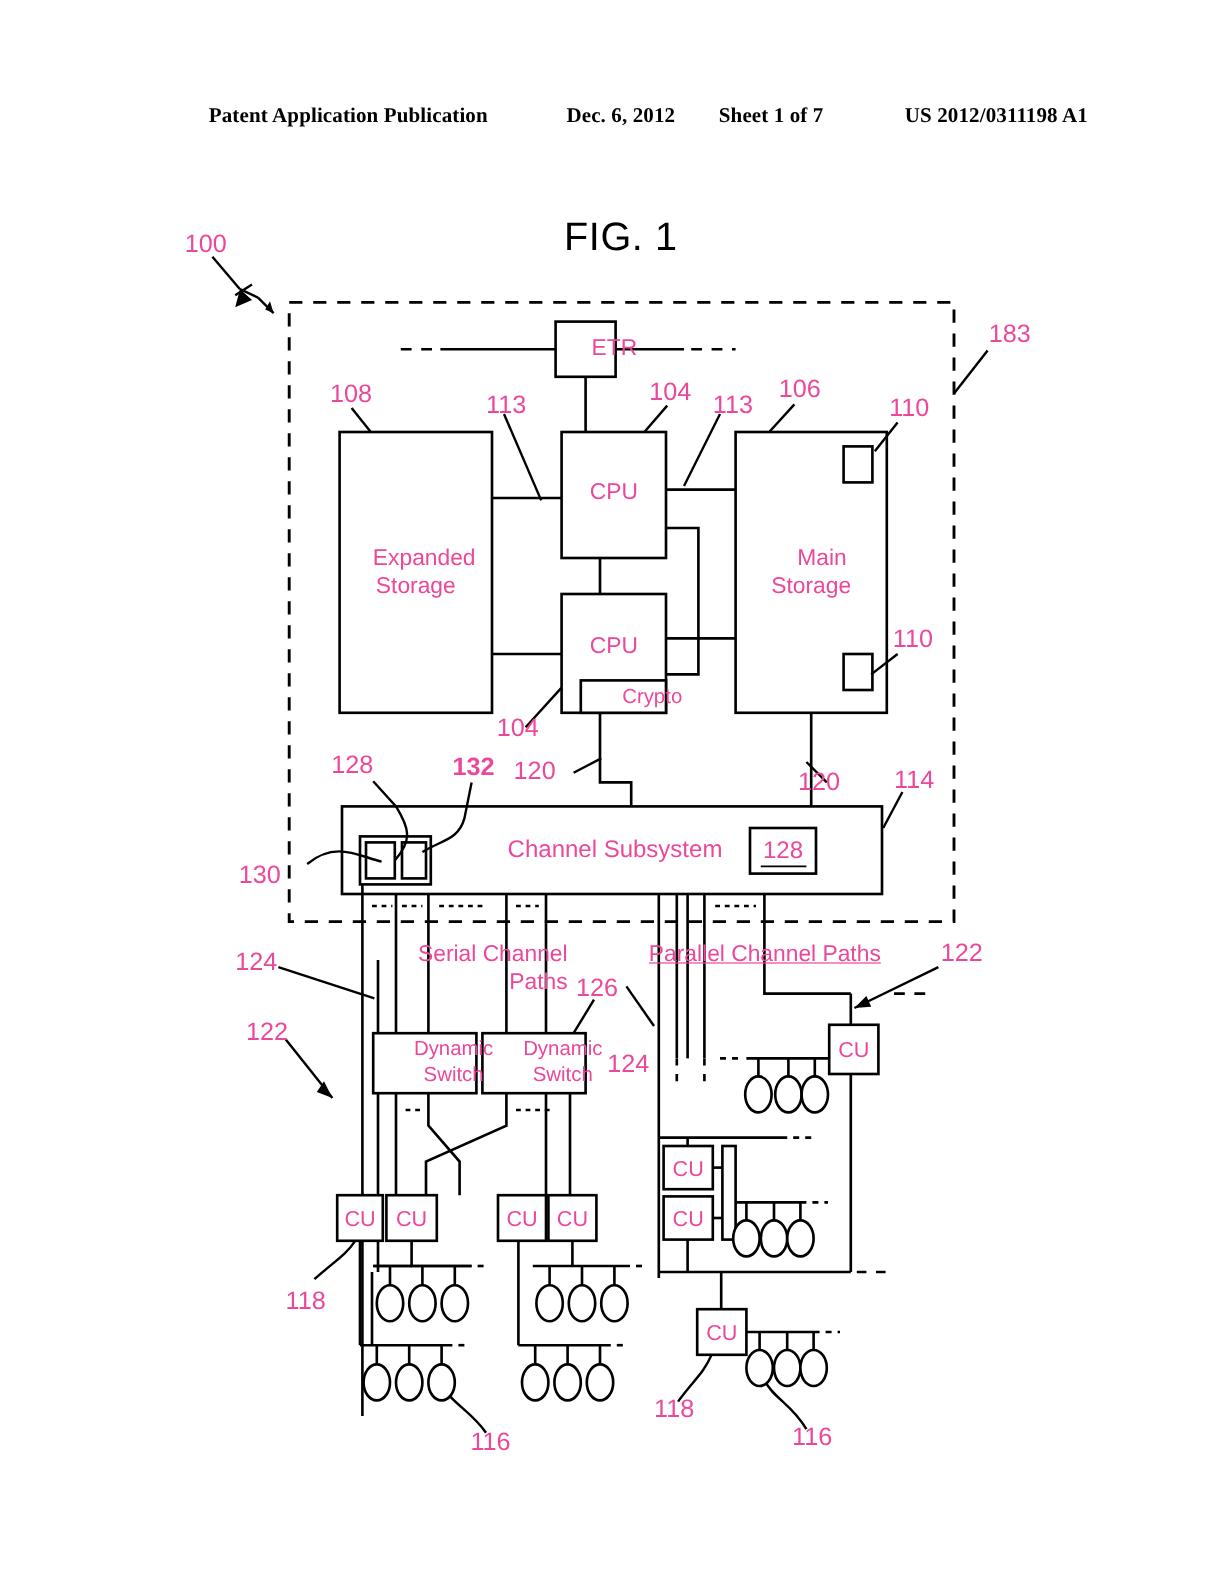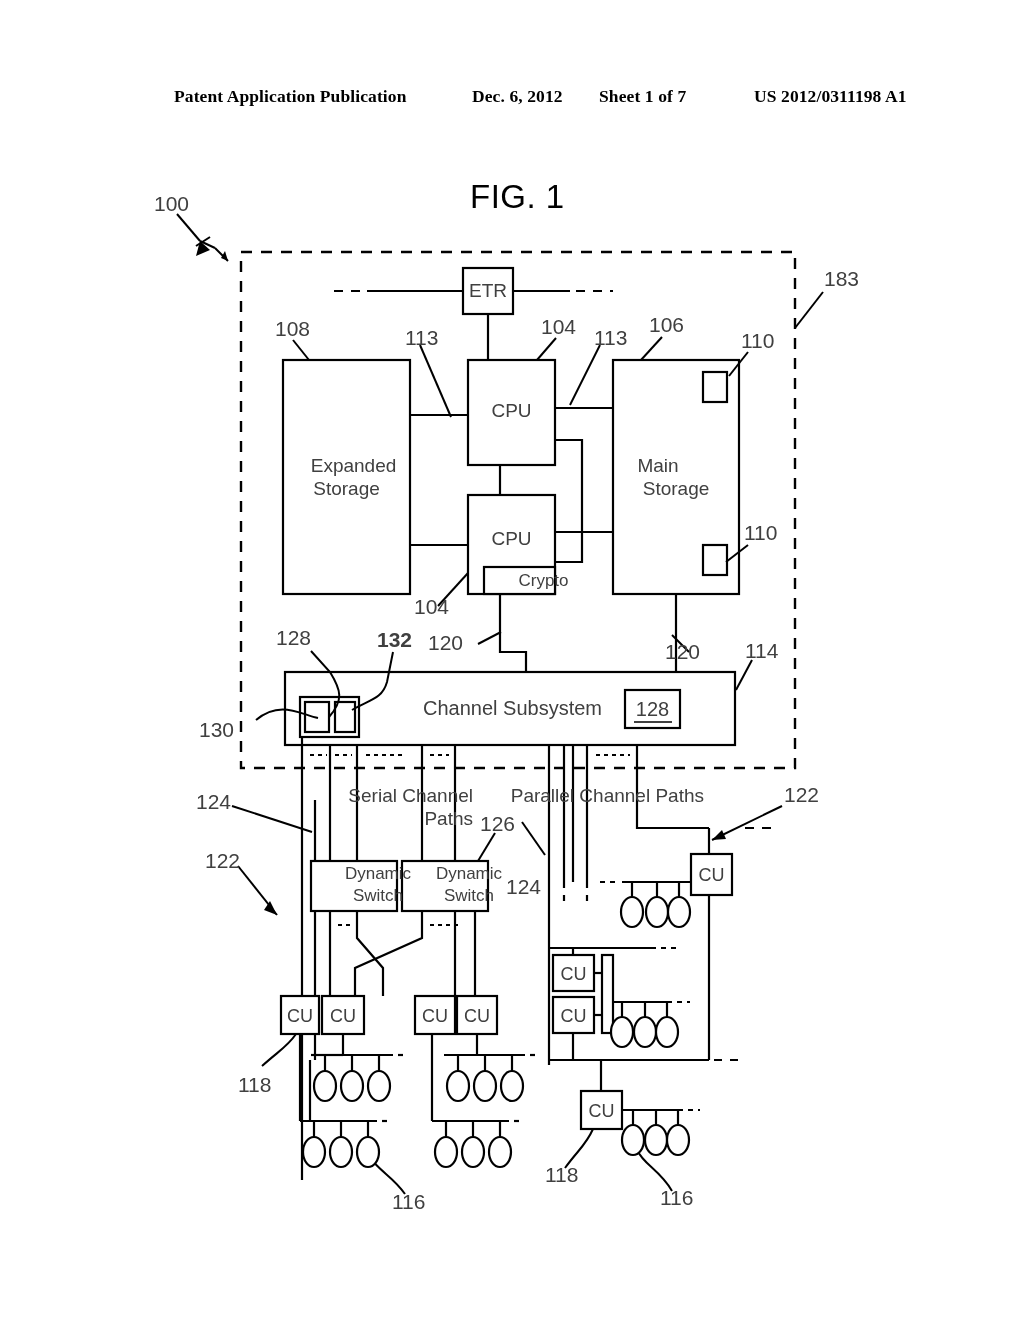--- a/index.html
+++ b/index.html
@@ -53,21 +53,21 @@
     height: 1320px;
   }
   #drawing svg {
     display: block;
   }
 
   
   .lbl {
     position: absolute;
     font-family: "Liberation Sans", sans-serif;
-    color: #404040;
+    color: #ec4899;
     white-space: nowrap;
     line-height: 1.14;
   }
   
   .refnum { font-size: 21px; }
   
   .boxtxt { font-size: 19px; text-align: center; }
   .boxtxt-sm { font-size: 17px; text-align: center; padding-left: 24px; }
   .pathlbl { font-size: 19px; text-align: right; }
 </style>
@@ -314,32 +314,32 @@
 
       <ellipse cx="633" cy="1140" rx="11" ry="15"></ellipse>
       <ellipse cx="656" cy="1140" rx="11" ry="15"></ellipse>
       <ellipse cx="678" cy="1140" rx="11" ry="15"></ellipse>
     </g>
 
   </g>
 </svg>
 </div>
 
-<div class="lbl boxtxt" style="left:463px; top:280px; width:50px;">ETR</div>
+<div class="lbl boxtxt" style="left:463px; top:280px; width:50px;padding-left:24px;">ETR</div>
 
 <div class="lbl boxtxt" style="left:468px; top:400px; width:87px;">CPU</div>
 
 <div class="lbl boxtxt" style="left:468px; top:528px; width:87px;">CPU</div>
 
 <div class="lbl boxtxt-sm" style="left:484px; top:571px; width:71px;">Crypto</div>
 
 <div class="lbl boxtxt" style="left:283px; top:455px; width:141px;">Expanded</div>
 <div class="lbl boxtxt" style="left:283px; top:478px; width:127px;">Storage</div>
 
-<div class="lbl boxtxt" style="left:586px; top:455px; width:144px;">Main</div>
+<div class="lbl boxtxt" style="left:613px; top:455px; width:144px;">Main</div>
 <div class="lbl boxtxt" style="left:613px; top:478px; width:126px;">Storage</div>
 
 <div class="lbl boxtxt" style="left:400px; top:697px; width:225px; font-size:20px;">Channel Subsystem</div>
 
 <div class="lbl boxtxt" style="left:625px; top:698px; width:55px; font-size:20px;">128</div>
 
 <div class="lbl boxtxt-sm" style="left:311px; top:864px; width:86px;">Dynamic</div>
 <div class="lbl boxtxt-sm" style="left:311px; top:886px; width:86px;">Switch</div>
 
 <div class="lbl boxtxt-sm" style="left:402px; top:864px; width:86px;">Dynamic</div>
@@ -349,21 +349,21 @@
 <div class="lbl boxtxt" style="left:322px; top:1006px; width:42px; font-size:18px;">CU</div>
 <div class="lbl boxtxt" style="left:415px; top:1006px; width:40px; font-size:18px;">CU</div>
 <div class="lbl boxtxt" style="left:457px; top:1006px; width:40px; font-size:18px;">CU</div>
 <div class="lbl boxtxt" style="left:691px; top:865px; width:41px; font-size:18px;">CU</div>
 <div class="lbl boxtxt" style="left:553px; top:964px; width:41px; font-size:18px;">CU</div>
 <div class="lbl boxtxt" style="left:553px; top:1006px; width:41px; font-size:18px;">CU</div>
 <div class="lbl boxtxt" style="left:581px; top:1101px; width:41px; font-size:18px;">CU</div>
 
 <div class="lbl pathlbl" style="left:318px; top:785px; width:155px;">Serial Channel</div>
 <div class="lbl pathlbl" style="left:318px; top:808px; width:155px;">Paths</div>
-<div class="lbl pathlbl" style="left:479px; top:785px; width:225px;">Parallel Channel Paths</div>
+<div class="lbl pathlbl" style="left:509px; top:785px; width:225px;text-decoration:underline;">Parallel Channel Paths</div>
 
 <div class="lbl refnum" style="left:154px; top:192px;">100</div>
 <div class="lbl refnum" style="left:824px; top:267px;">183</div>
 <div class="lbl refnum" style="left:541px; top:315px;">104</div>
 <div class="lbl refnum" style="left:414px; top:595px;">104</div>
 <div class="lbl refnum" style="left:649px; top:313px;">106</div>
 <div class="lbl refnum" style="left:275px; top:317px;">108</div>
 <div class="lbl refnum" style="left:741px; top:329px;">110</div>
 <div class="lbl refnum" style="left:744px; top:521px;">110</div>
 <div class="lbl refnum" style="left:405px; top:326px;">113</div>

